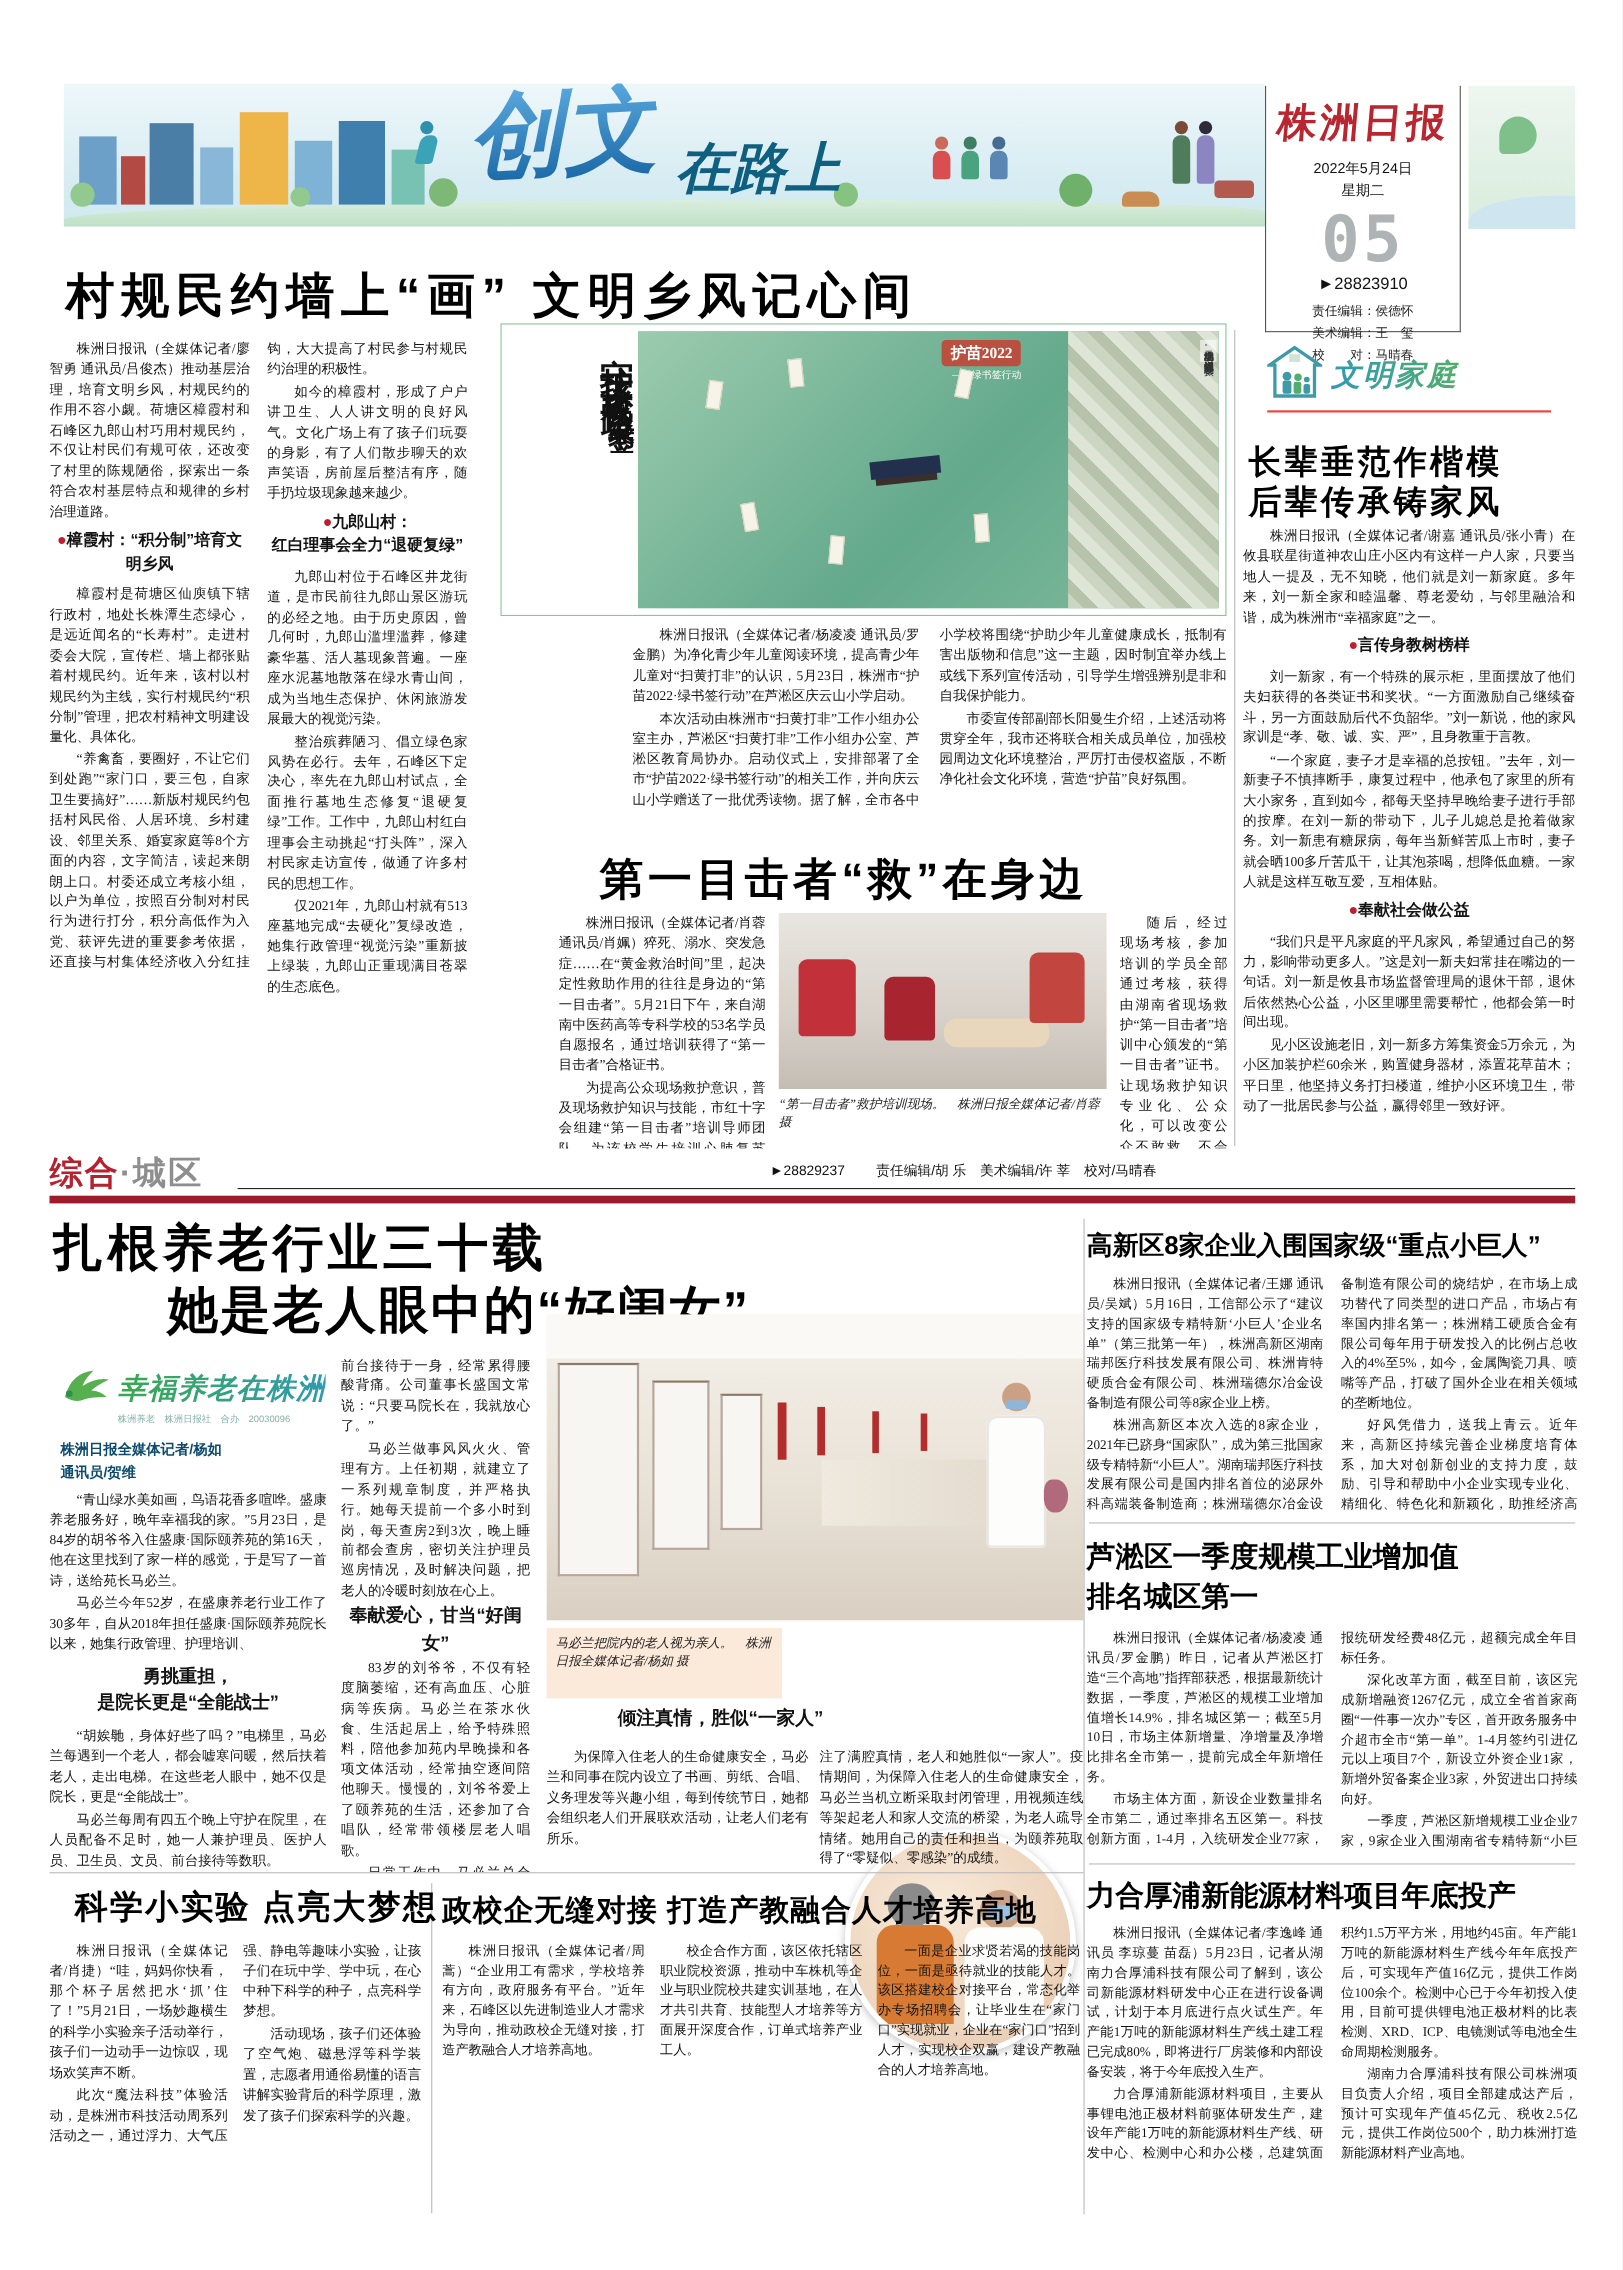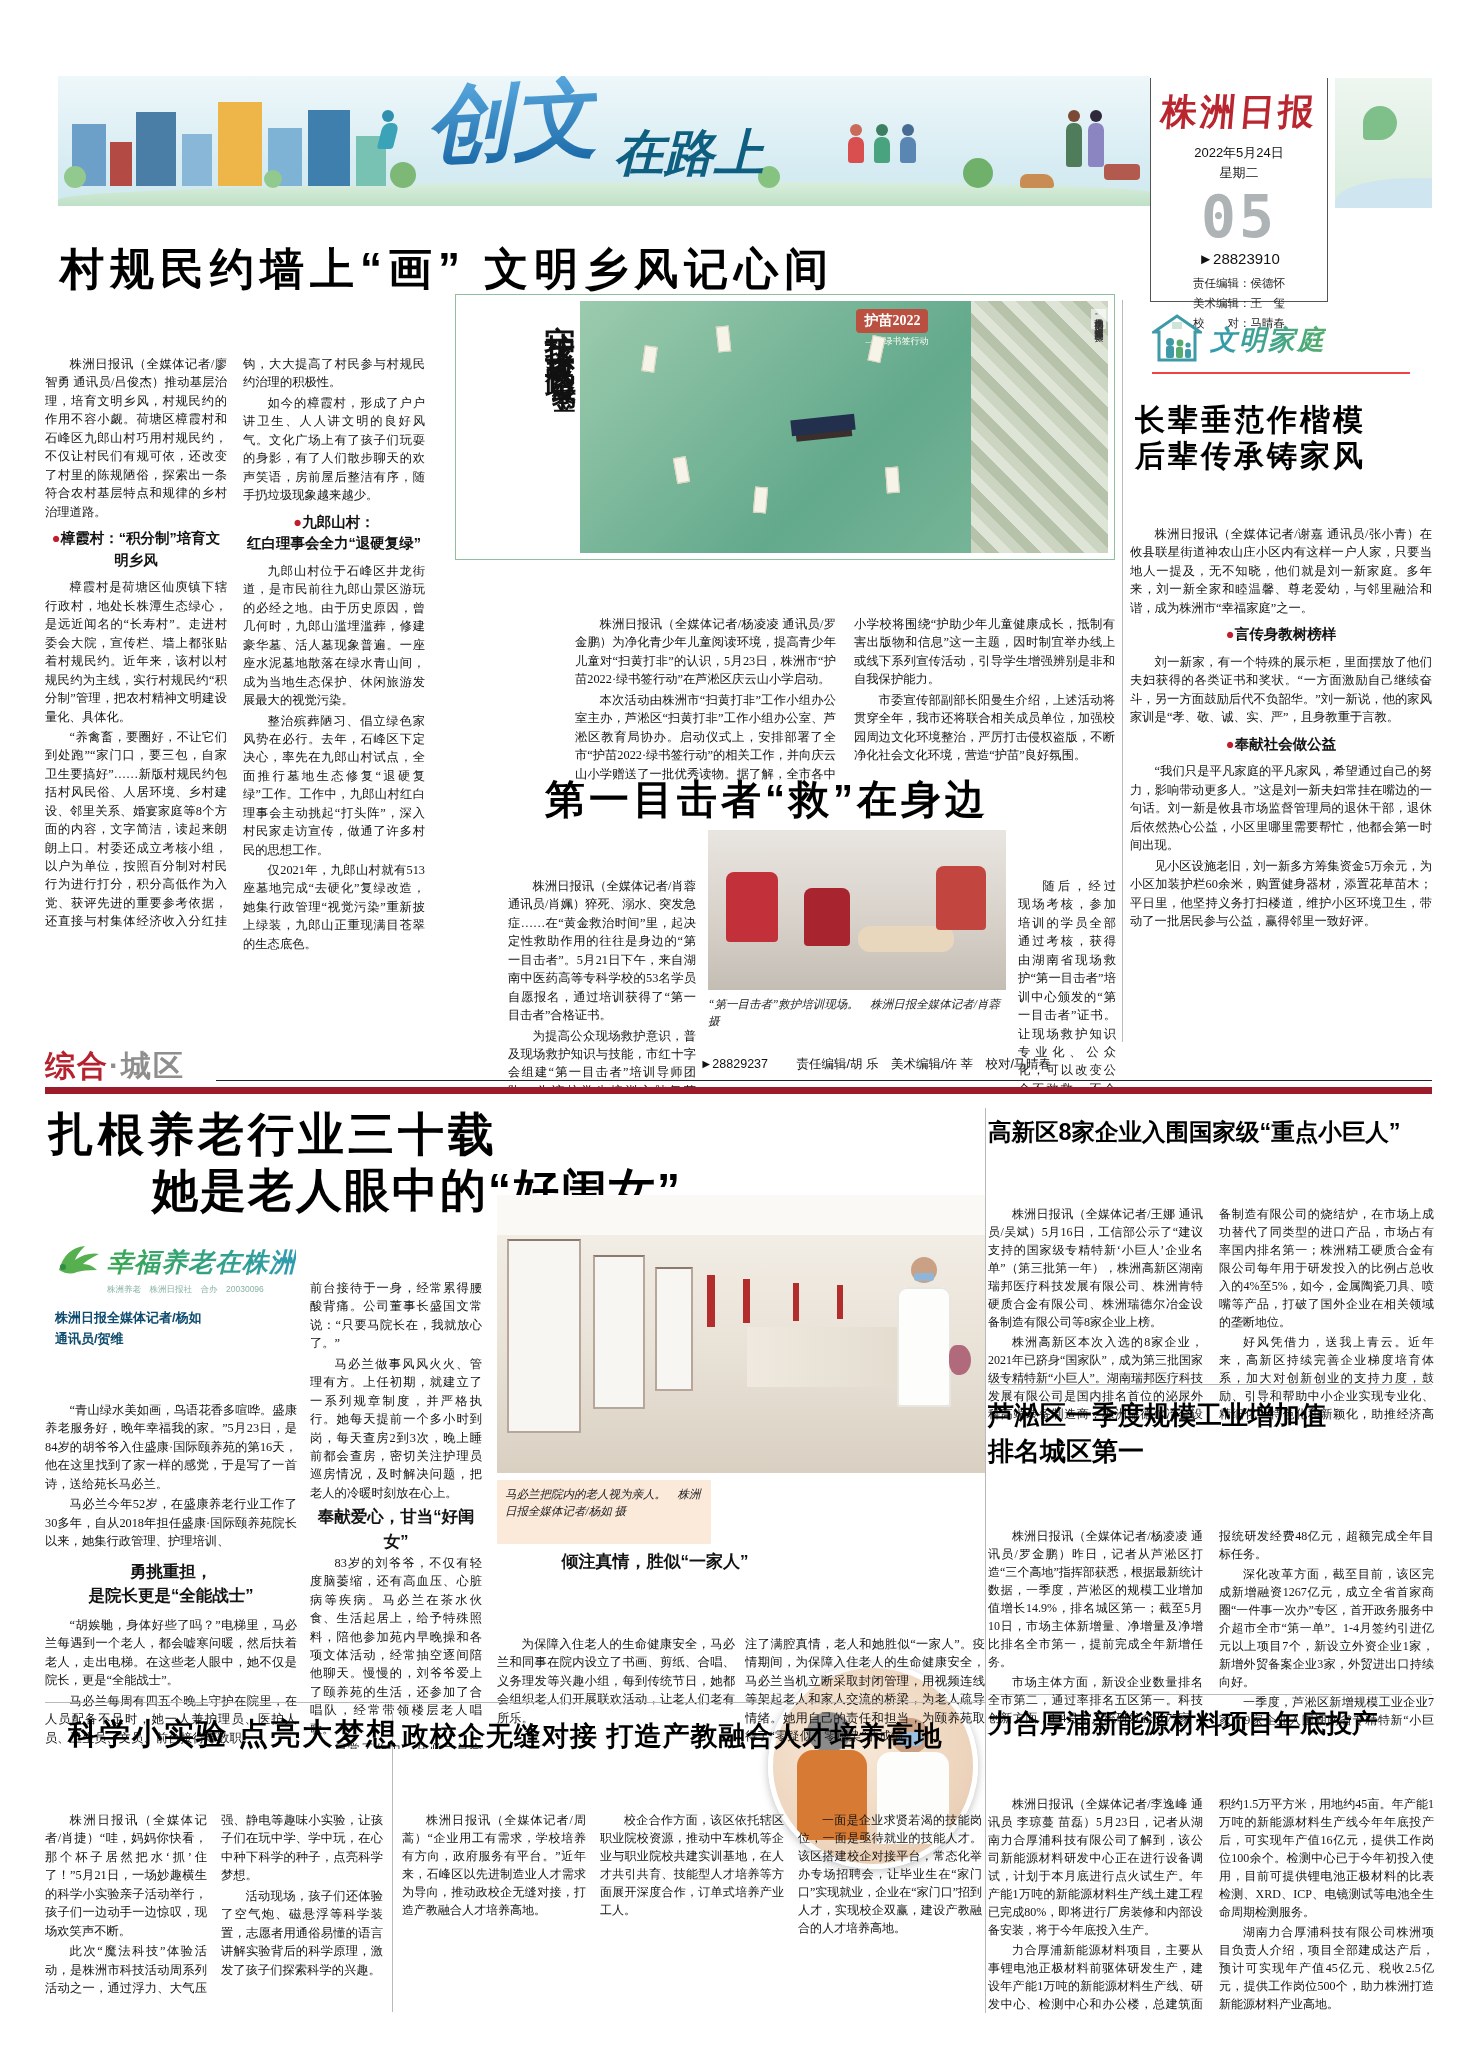--- a/index.html
+++ b/index.html
@@ -1,21 +1,21 @@
 <!DOCTYPE html>
 <html><head>
 <meta charset="utf-8">
 <style>
   html,body{margin:0;padding:0;background:#e9e9e9;}
   .page{position:relative;width:1475px;height:2064px;background:#fff;margin:0 auto;overflow:hidden;
         font-family:"Liberation Serif",serif;color:#111;}
   .abs{position:absolute;}
   .sans{font-family:"Liberation Sans",sans-serif;}
   .mono{font-family:"DejaVu Sans Mono",monospace;}
-  .just{text-align:justify;margin-top:47px;}
+  .just{text-align:justify;}
   .bodytxt{font-size:12.3px;line-height:1.5;color:#131313;overflow:hidden;}
   .bodytxt p{margin:0 0 2px 0;text-indent:2em;}
   .cols2{column-count:2;column-gap:16px;}
   .cols3{column-count:3;column-gap:14px;}
   .red{color:#c01e2e;}
   .sub-center{ text-align:center;font-weight:bold;font-family:"Liberation Sans",sans-serif;
     font-size:14.5px;margin:7px 0;text-indent:0 !important;}
   .headline{font-weight:900;color:#000;font-family:"Liberation Sans",sans-serif;}
   
   .banner{background:linear-gradient(180deg,#eef7fa 0%,#d6ecf2 70%,#cfe9ee 100%);overflow:hidden;}
@@ -220,20 +220,21 @@
       </svg>
     </span>
     <span class="fam-badge-text">文明家庭</span>
   </div>
   <div class="abs fam-h" style="left:1135px;top:400px;">长辈垂范作楷模</div>
   <div class="abs fam-h" style="left:1135px;top:436px;">后辈传承铸家风</div>
   <div class="abs bodytxt just" style="left:1130px;top:478px;width:302px;height:564px;">
     <p>株洲日报讯（全媒体记者/谢嘉 通讯员/张小青）在攸县联星街道神农山庄小区内有这样一户人家，只要当地人一提及，无不知晓，他们就是刘一新家庭。多年来，刘一新全家和睦温馨、尊老爱幼，与邻里融洽和谐，成为株洲市“幸福家庭”之一。</p>
     <div class="sub-center"><span class="red">●</span><span>言传身教树榜样</span></div>
     <p>刘一新家，有一个特殊的展示柜，里面摆放了他们夫妇获得的各类证书和奖状。“一方面激励自己继续奋斗，另一方面鼓励后代不负韶华。”刘一新说，他的家风家训是“孝、敬、诚、实、严”，且身教重于言教。</p>
+    <p>“一个家庭，妻子才是幸福的总按钮。”去年，刘一新妻子不慎摔断手，康复过程中，他承包了家里的所有大小家务，直到如今，都每天坚持早晚给妻子进行手部的按摩。在刘一新的带动下，儿子儿媳总是抢着做家务。刘一新患有糖尿病，每年当新鲜苦瓜上市时，妻子就会晒100多斤苦瓜干，让其泡茶喝，想降低血糖。一家人就是这样互敬互爱，互相体贴。</p>
     <div class="sub-center"><span class="red">●</span><span>奉献社会做公益</span></div>
     <p>“我们只是平凡家庭的平凡家风，希望通过自己的努力，影响带动更多人。”这是刘一新夫妇常挂在嘴边的一句话。刘一新是攸县市场监督管理局的退休干部，退休后依然热心公益，小区里哪里需要帮忙，他都会第一时间出现。</p>
     <p>见小区设施老旧，刘一新多方筹集资金5万余元，为小区加装护栏60余米，购置健身器材，添置花草苗木；平日里，他坚持义务打扫楼道，维护小区环境卫生，带动了一批居民参与公益，赢得邻里一致好评。</p>
   </div>
 
   <div class="abs sans" style="left:45px;top:1046px;">
     <span class="sec-a">综合</span><span class="sec-b">·城区</span>
   </div>
   <div class="abs" style="left:216px;top:1080px;width:1216px;border-top:1.5px solid #222;"></div>
   <div class="abs sans" style="left:700px;top:1056px;width:732px;text-align:left;font-size:12.5px;">

